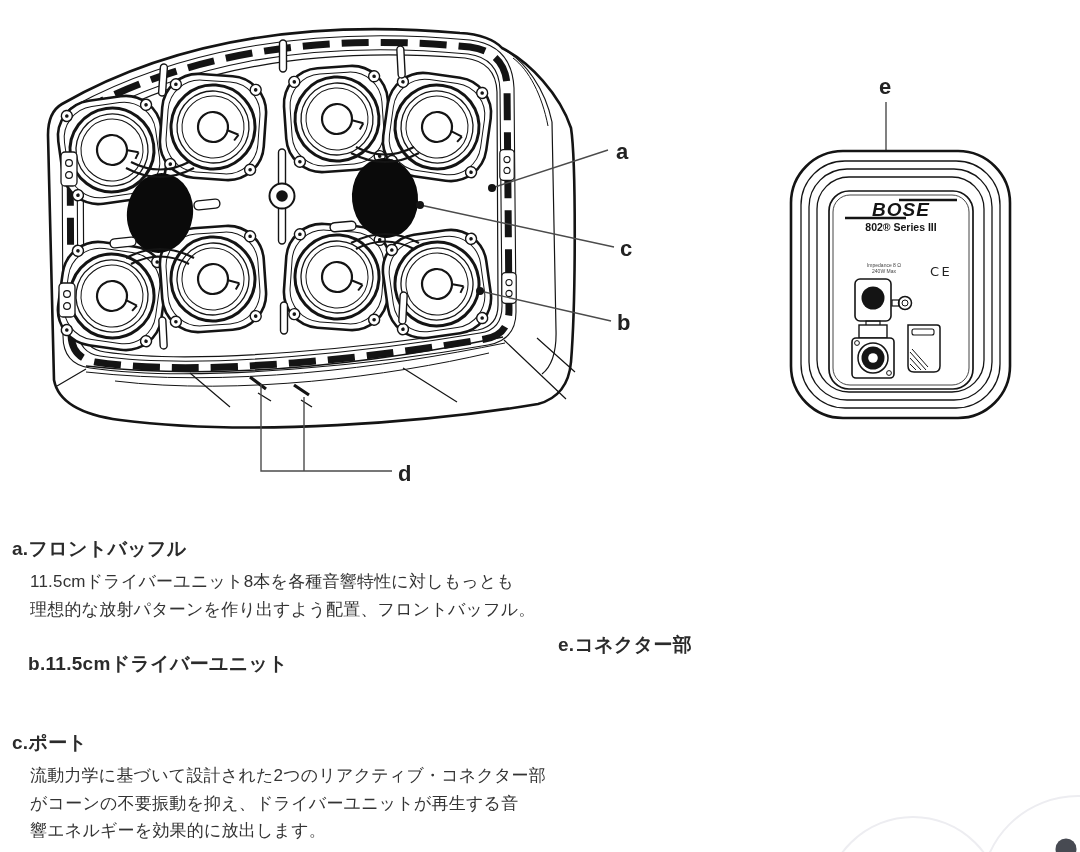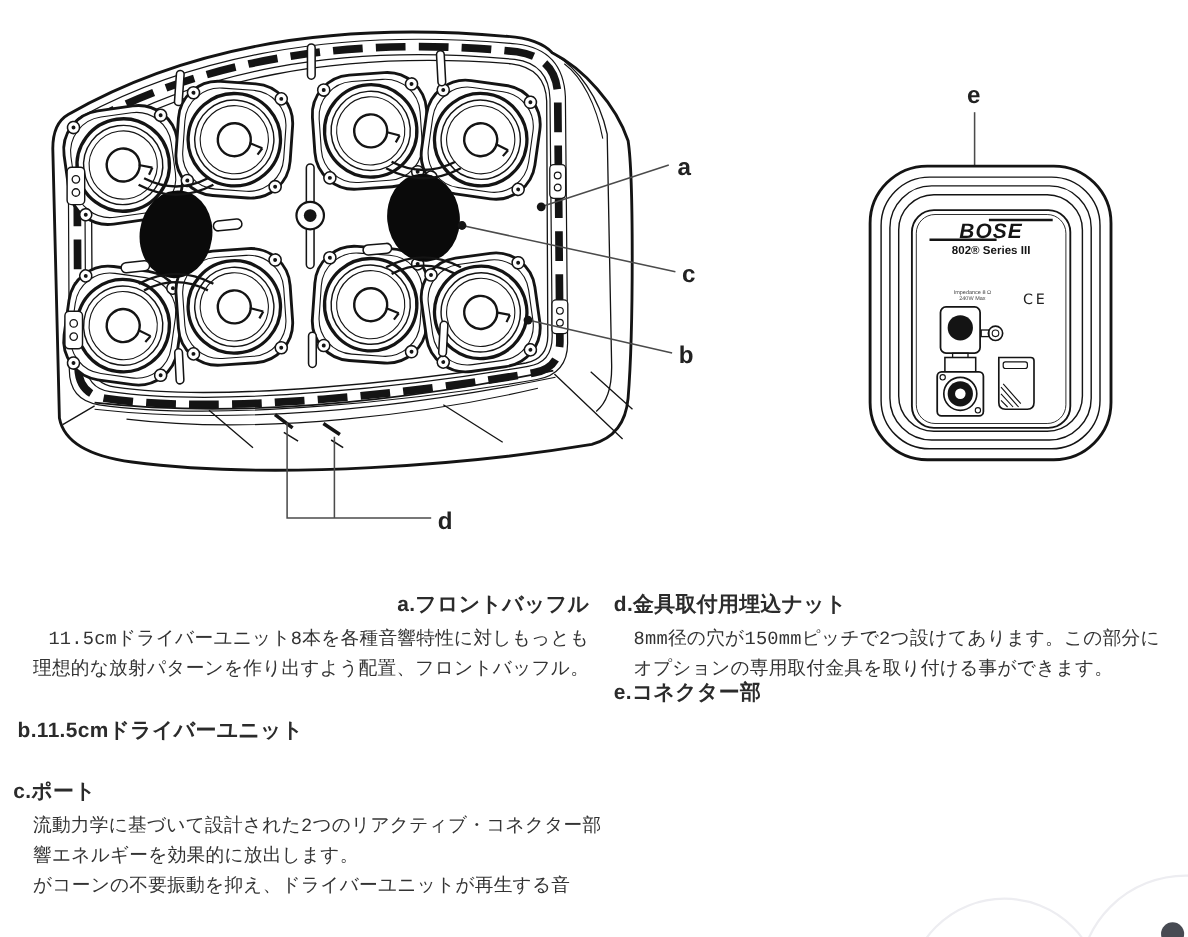--- a/index.html
+++ b/index.html
@@ -3,21 +3,21 @@
 <meta charset="utf-8">
 <style>
   html,body{margin:0;padding:0;}
   body{width:1080px;height:852px;position:relative;overflow:hidden;background:#ffffff;
        font-family:"Liberation Sans","DejaVu Sans",sans-serif;color:#2e2e2e;}
   .page{position:absolute;inset:0;background:#ffffff;}
   svg{position:absolute;left:0;top:0;}
   .sec{position:absolute;}
   .sec-heading{font-size:19px;font-weight:700;letter-spacing:.3px;color:#2b2b2b;white-space:nowrap;}
   .sec-body{font-size:17px;line-height:27.5px;letter-spacing:.2px;color:#333;padding-left:18px;
-            margin-top:6px;white-space:nowrap;font-family:Liberation Mono, monospace;}
+            margin-top:6px;white-space:nowrap;}
 </style>
 </head>
 <body>
 
 <div class="page">
 
 <svg width="1080" height="852" viewBox="0 0 1080 852">
 
   <defs>
     <g id="drv">
@@ -196,46 +196,39 @@
     </g>
   </g>
 
   <g>
     <circle cx="913" cy="905" r="88" fill="#ffffff" stroke="#ededf1" stroke-width="2"></circle>
     <circle cx="1078" cy="893" r="97" fill="#ffffff" stroke="#ededf1" stroke-width="2"></circle>
     <circle cx="1066" cy="849" r="10.5" fill="#474a52"></circle>
   </g>
 </svg>
 
-  <section class="sec" style="left:12px; top:536px;text-align:right;">
+  <section class="sec" style="left:12px; top:536px;">
     <div class="sec-heading">a.フロントバッフル</div>
     <div class="sec-body">
       <div>11.5cmドライバーユニット8本を各種音響特性に対しもっとも</div>
       <div>理想的な放射パターンを作り出すよう配置、フロントバッフル。</div>
     </div>
   </section>
 
-  <section class="sec" style="left:16px; top:651px;">
+  <section class="sec" style="left:28px; top:651px;">
     <div class="sec-heading">b.11.5cmドライバーユニット</div>
   </section>
 
-  <section class="sec" style="left:12px; top:706px;">
+  <section class="sec" style="left:12px; top:730px;">
     <div class="sec-heading">c.ポート</div>
     <div class="sec-body">
       <div>流動力学に基づいて設計された2つのリアクティブ・コネクター部</div>
+      <div>がコーンの不要振動を抑え、ドライバーユニットが再生する音</div>
       <div>響エネルギーを効果的に放出します。</div>
-      <div>がコーンの不要振動を抑え、ドライバーユニットが再生する音</div>
     </div>
   </section>
 
-  <section class="sec" style="left:558px; top:536px;">
-    <div class="sec-heading">d.金具取付用埋込ナット</div>
-    <div class="sec-body">
-      <div>8mm径の穴が150mmピッチで2つ設けてあります。この部分に</div>
-      <div>オプションの専用取付金具を取り付ける事ができます。</div>
-    </div>
-  </section>
-
-  <section class="sec" style="left:558px; top:616px;text-align:center;">
+
+  <section class="sec" style="left:558px; top:632px;text-align:center;">
     <div class="sec-heading">e.コネクター部</div>
   </section>
 
 </div>
 
 </body></html>

